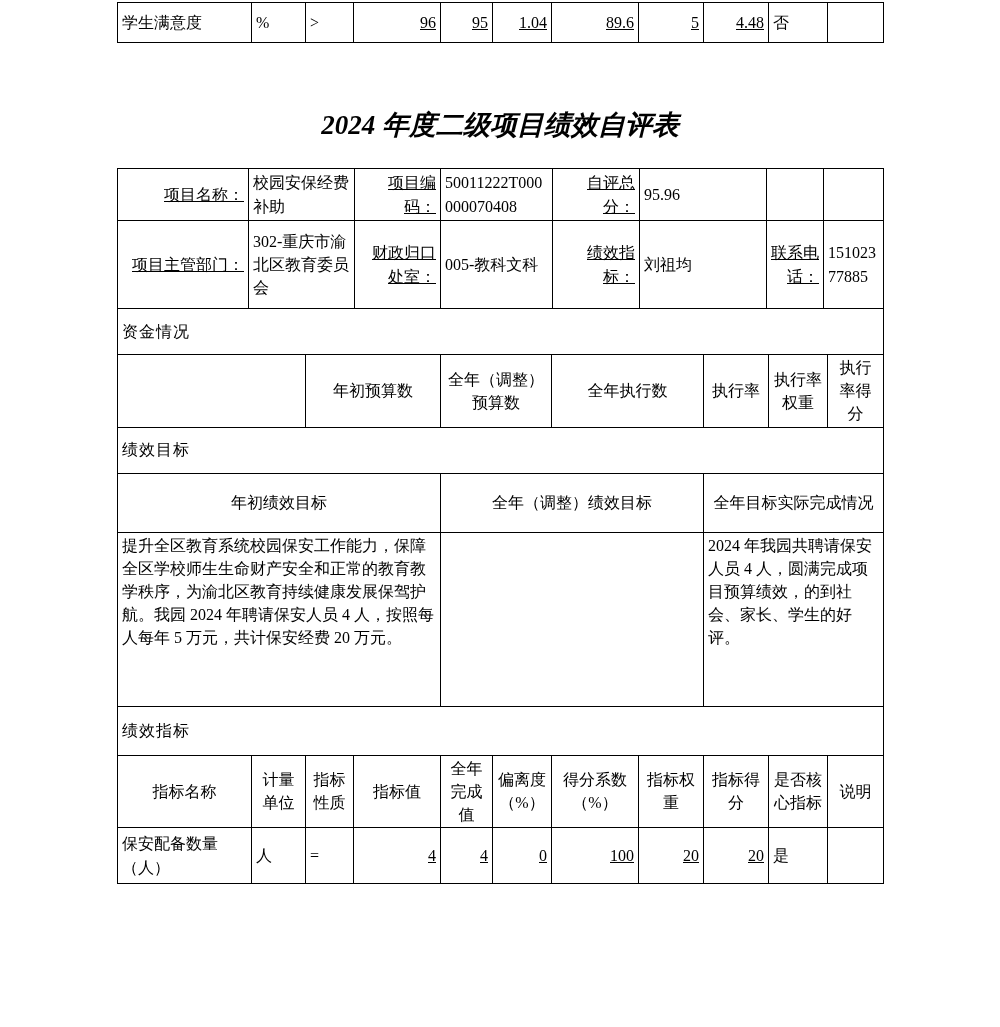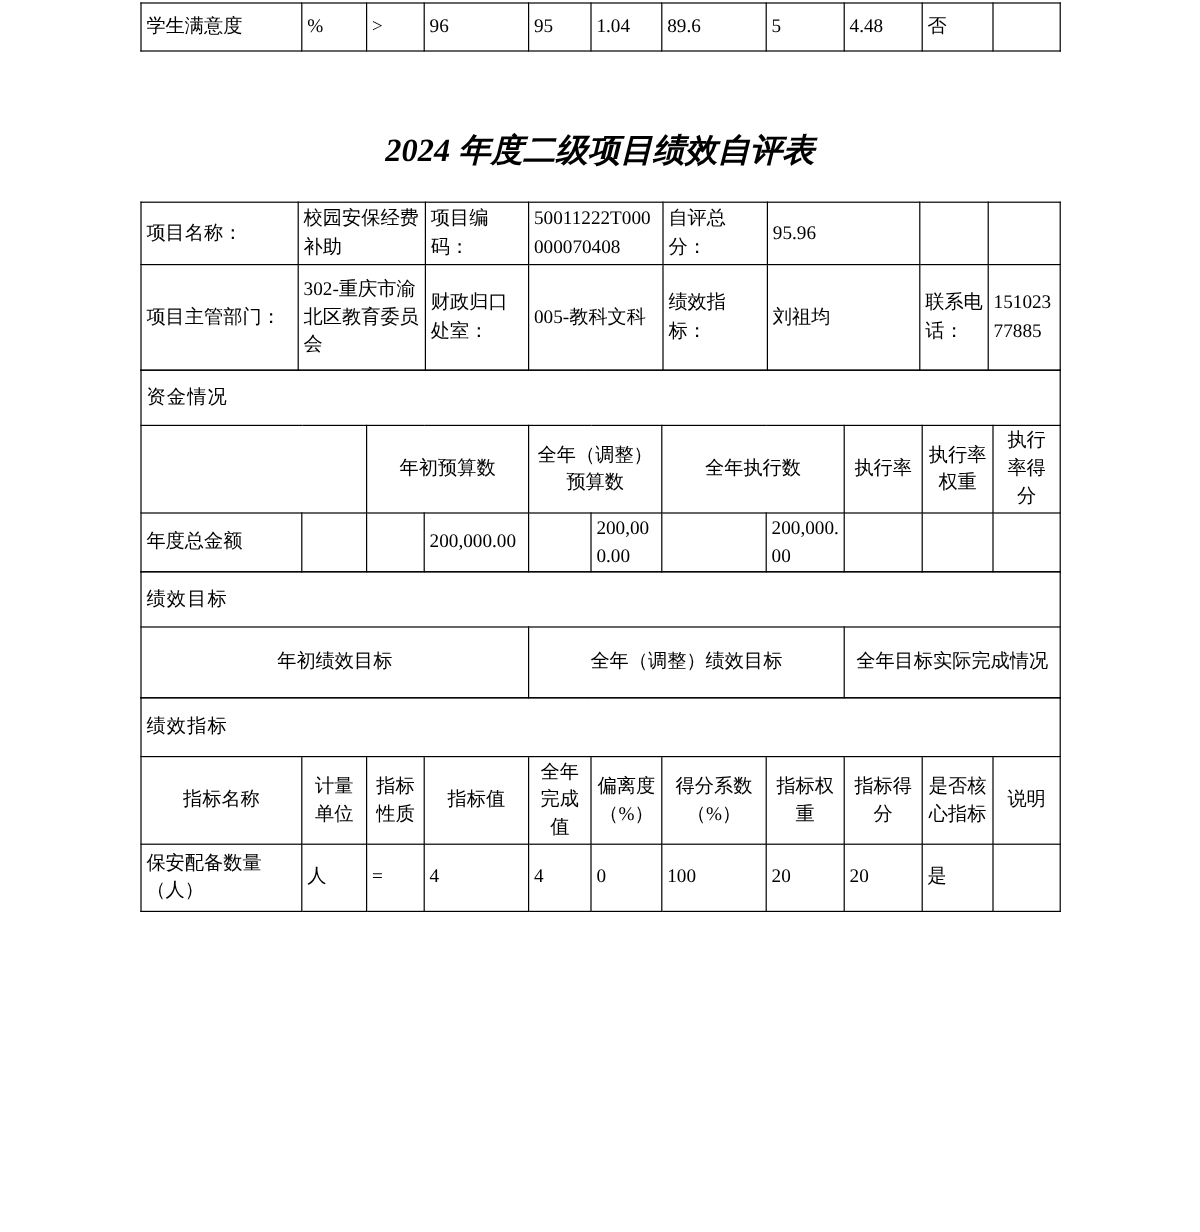--- a/index.html
+++ b/index.html
@@ -19,21 +19,21 @@
   }
   table.tbl td {
     border: 1px solid #000000;
     font-size: 16px;
     line-height: 1.45;
     padding: 1px 4px;
     vertical-align: middle;
     overflow: hidden;
   }
   .al { text-align: left; }
-  .ar { text-align: left; }
+  .ar { text-align: right; text-decoration: underline; }
   .ac { text-align: center; }
   .brk { word-break: break-all; line-height: 1.35; }
   .vtop { vertical-align: top !important; }
   .goal-text { line-height: 1.8; padding: 5px 7px 5px 5px; }
   .section-head { text-align: left; letter-spacing: 1px; }
 
   .top-fragment { position: absolute; left: 117px; top: 2px; }
 
   .doc-title {
     position: absolute; left: 0; top: 107px; width: 1000px;
@@ -142,50 +142,42 @@
       </tr>
       <tr style="height:57px">
         <td class="ac" colspan="2"></td>
         <td class="ac" colspan="2">年初预算数</td>
         <td class="ac" colspan="2">全年（调整）预算数</td>
         <td class="ac" colspan="2">全年执行数</td>
         <td class="ac">执行率</td>
         <td class="ac">执行率权重</td>
         <td class="ac">执行率得分</td>
       </tr>
-      <tr style="height:45px">
-        <td class="al">年度总金额</td>
-        <td></td>
-        <td></td>
-        <td class="al brk">200,000.00</td>
-        <td></td>
-        <td class="al brk">200,000.00</td>
-        <td></td>
-        <td class="al brk">200,000.00</td>
-        <td class="al"></td>
-        <td class="al"></td>
-        <td class="ar"></td>
-      </tr>
     </tbody>
       </table>
 
     <table class="tbl">
       <colgroup>
         <col style="width:323px">
           <col style="width:263px">
           <col style="width:180px">
       </colgroup>
       <tbody>
           <tr style="height:46px">
         <td class="section-head" colspan="3">绩效目标</td>
       </tr>
       <tr style="height:59px">
         <td class="ac">年初绩效目标</td>
         <td class="ac">全年（调整）绩效目标</td>
         <td class="ac">全年目标实际完成情况</td>
+      </tr>
+      <tr style="height:174px">
+        <td class="al vtop goal-text">提升全区教育系统校园保安工作能力，保障全区学校师生生命财产安全和正常的教育教学秩序，为渝北区教育持续健康发展保驾护航。我园 2024 年聘请保安人员 4 人，按照每人每年 5 万元，共计保安经费 20 万元。</td>
+        <td class="al vtop goal-text"></td>
+        <td class="al vtop goal-text">2024 年我园共聘请保安人员 4 人，圆满完成项目预算绩效，的到社会、家长、学生的好评。</td>
       </tr>
     </tbody>
       </table>
 
     <table class="tbl">
       <colgroup>
         <col style="width:134px">
           <col style="width:54px">
           <col style="width:48px">
           <col style="width:87px">

